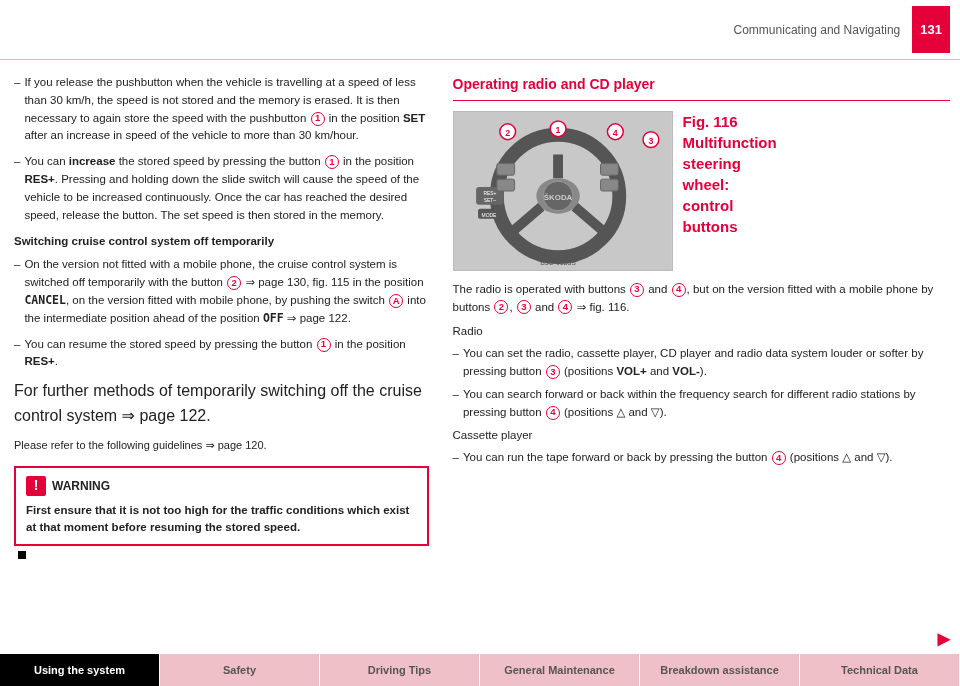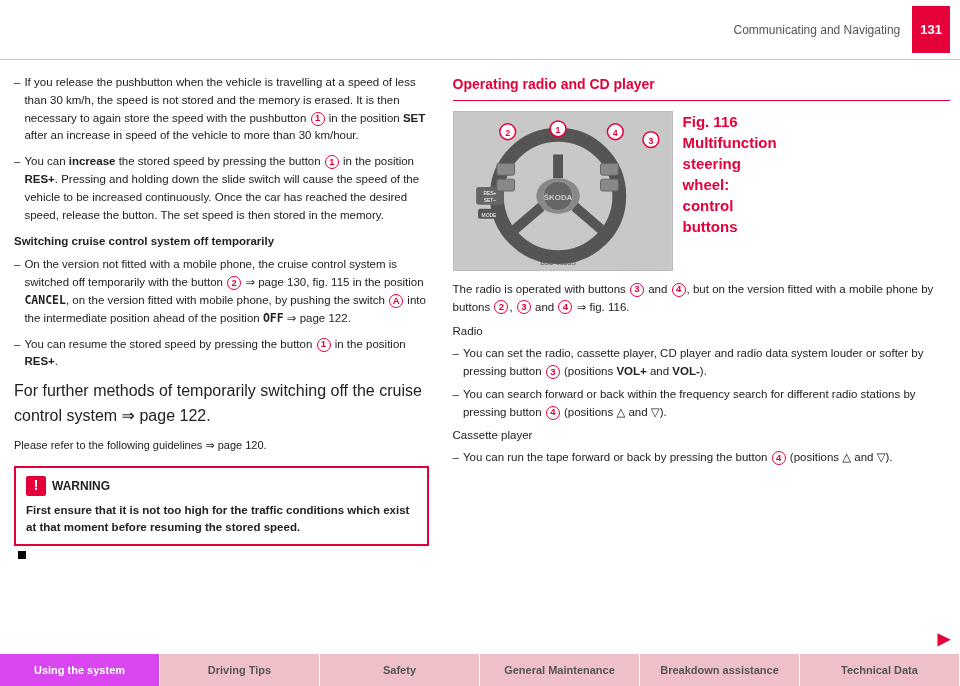--- a/index.html
+++ b/index.html
@@ -193,21 +193,21 @@
       flex: 1;
       display: flex;
       align-items: center;
       justify-content: center;
       font-size: 11px;
       font-weight: bold;
       border-right: 1px solid #fff;
       cursor: pointer;
     }
     .footer-tab.active {
-      background: #d946ef;
+      background: #000000;
       color: #fff;
     }
     .footer-tab.inactive {
       background: #f0c0c8;
       color: #555;
     }
 
     .inline-circle {
       display: inline-flex;
       align-items: center;
@@ -375,18 +375,18 @@
         </span>
       </div>
     </div>
   </div>
 </div>
 
 <span class="arrow-right">▶</span>
 
 <div class="footer">
 <div class="footer-tab active">Using the system</div>
+    <div class="footer-tab inactive">Safety</div>
     <div class="footer-tab inactive">Driving Tips</div>
-    <div class="footer-tab inactive">Safety</div>
     <div class="footer-tab inactive">General Maintenance</div>
     <div class="footer-tab inactive">Breakdown assistance</div>
     <div class="footer-tab inactive">Technical Data</div>
   </div>
 
 </body></html>

